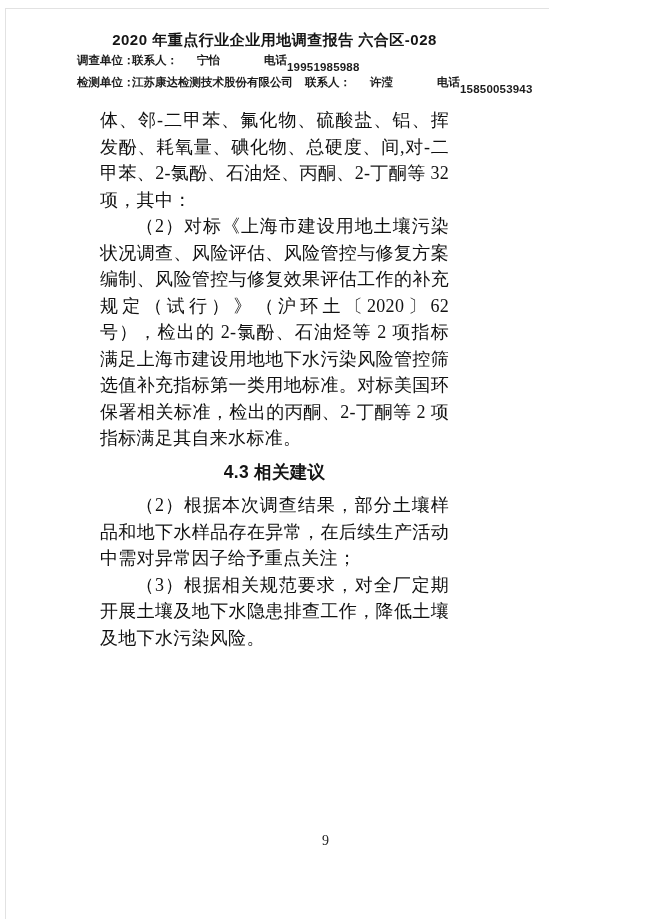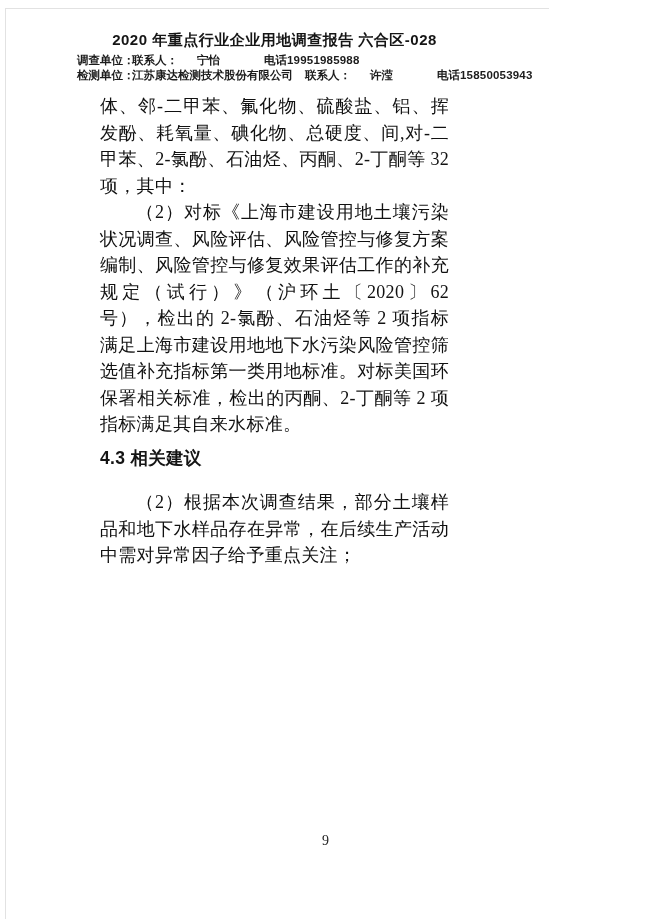--- a/index.html
+++ b/index.html
@@ -58,42 +58,42 @@
   .agency-row {
     display: flex;
     line-height: 14.5px;
     white-space: nowrap;
   }
   .agency-role   { width: 55px;  }
   .agency-name   { width: 173px; }
   .contact-label { width: 65px;  }
   .contact-name  { width: 57px;  }
   .phone-label   { width: 33px; text-align: right;  }
-  .phone-number  { letter-spacing: 0.2px; }
+  .phone-number  { letter-spacing: 0.2px; margin-top: 7px; }
 
   .doc-body {
     padding: 11px 100px 0 100px;
     font-size: 18px;
     line-height: 26.5px;
     text-align: justify;
     letter-spacing: 0.3px;
     color: #111111;
   }
   .doc-body p {
     margin: 0;
     text-indent: 2em;
   }
   .doc-body p.continuation {
     text-indent: 0;
   }
   .section-heading {
-    margin: 7px 0 18px 0;
+    margin: 7px 0 7px 0;
     font-size: 17.5px;
     font-weight: bold;
-    text-align: left;
+    text-align: center;
     text-indent: 0;
     font-family: "Liberation Sans", "DejaVu Sans", sans-serif;
     color: #141414;
   }
   .page-number {
     position: absolute;
     top: 833px;
     left: 0;
     width: 651px;
     text-align: center;
@@ -134,16 +134,17 @@
     <p class="continuation">体、邻-二甲苯、氟化物、硫酸盐、铝、挥发酚、耗氧量、碘化物、总硬度、间,对-二甲苯、2-氯酚、石油烃、丙酮、2-丁酮等 32 项，其中：</p>
 
 
     <p>（2）对标《上海市建设用地土壤污染状况调查、风险评估、风险管控与修复方案编制、风险管控与修复效果评估工作的补充规定（试行）》（沪环土〔2020〕62 号），检出的 2-氯酚、石油烃等 2 项指标满足上海市建设用地地下水污染风险管控筛选值补充指标第一类用地标准。对标美国环保署相关标准，检出的丙酮、2-丁酮等 2 项指标满足其自来水标准。</p>
 
     <h2 class="section-heading">4.3 相关建议</h2>
 
 
     <p>（2）根据本次调查结果，部分土壤样品和地下水样品存在异常，在后续生产活动中需对异常因子给予重点关注；</p>
 
+    <p>（3）根据相关规范要求，对全厂定期开展土壤及地下水隐患排查工作，降低土壤及地下水污染风险。</p>
   </div>
 
   <div class="page-number">9</div>
 </div>
 
 </body></html>

